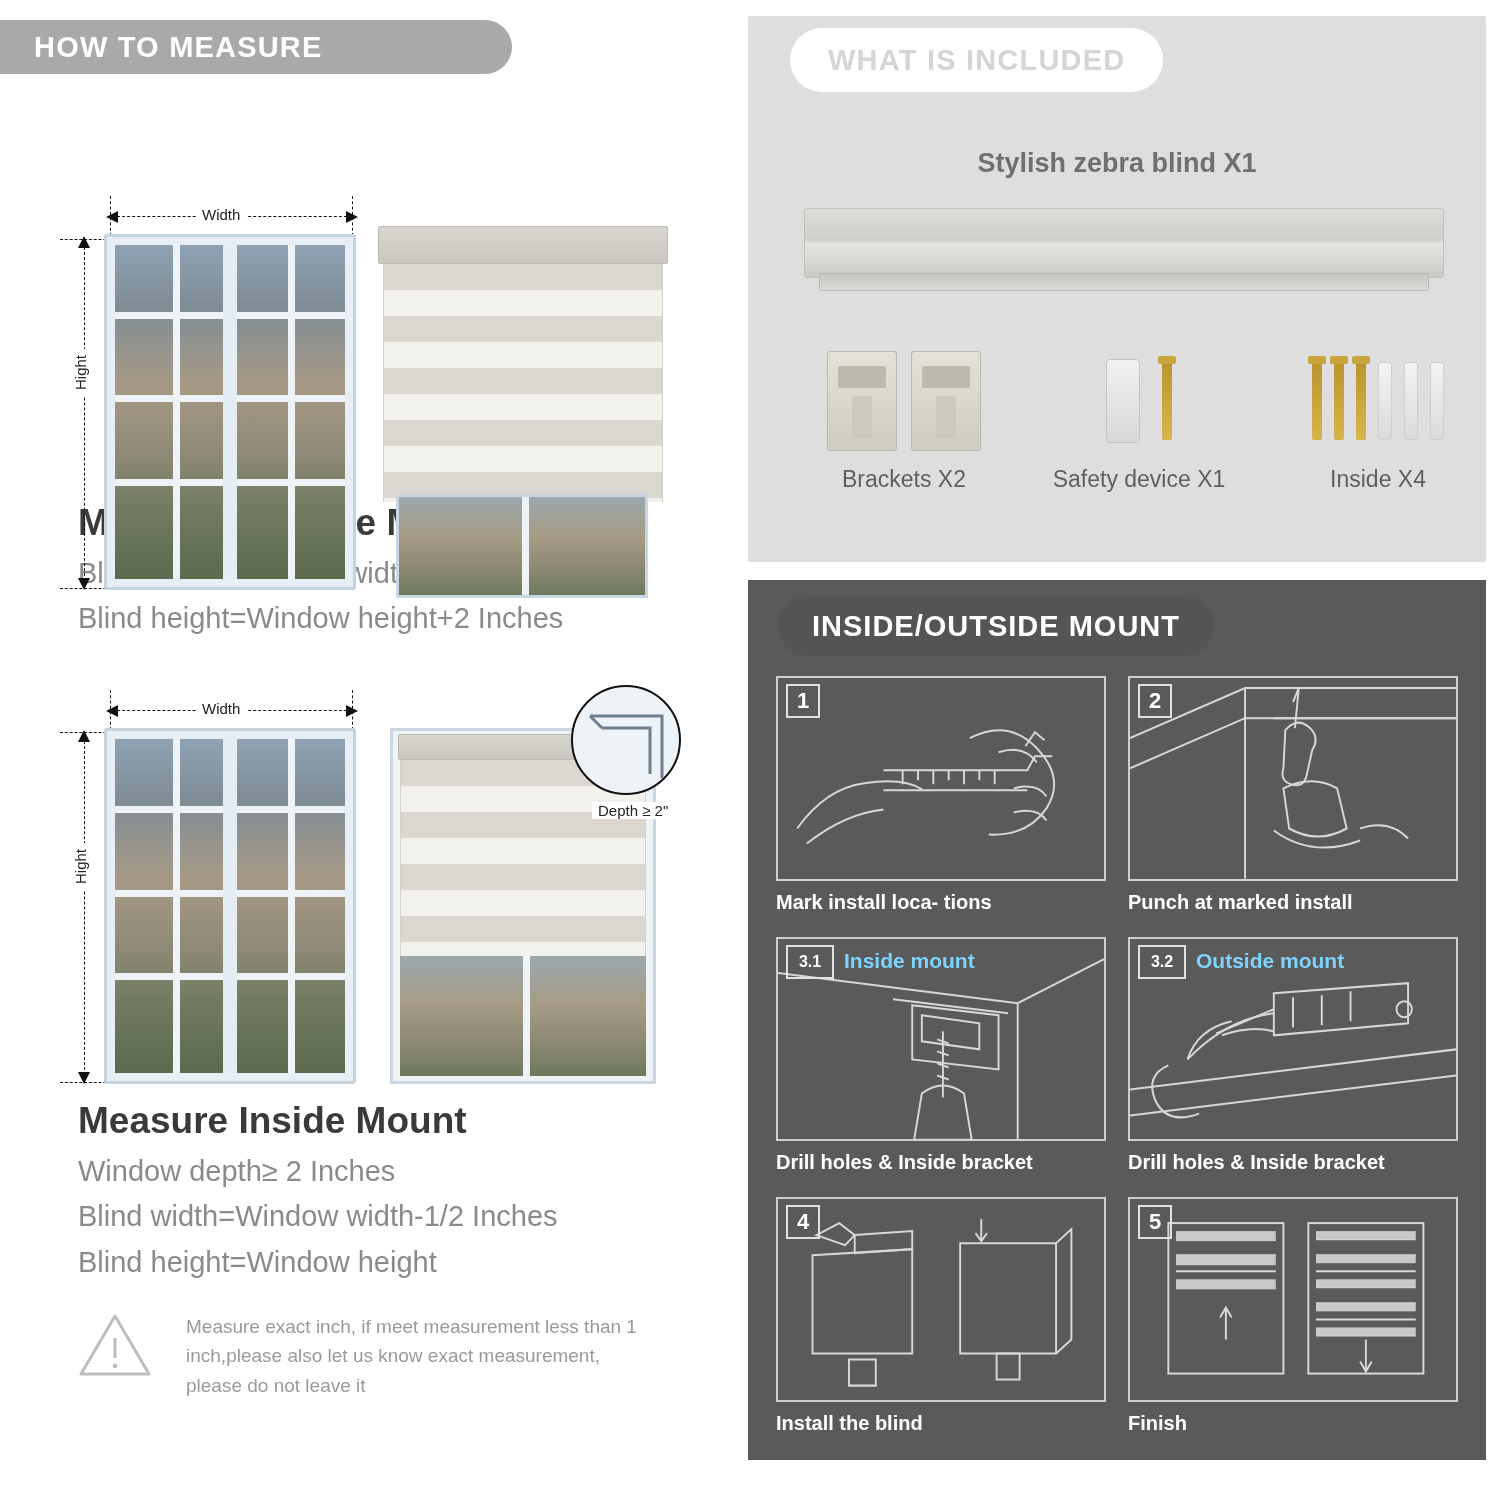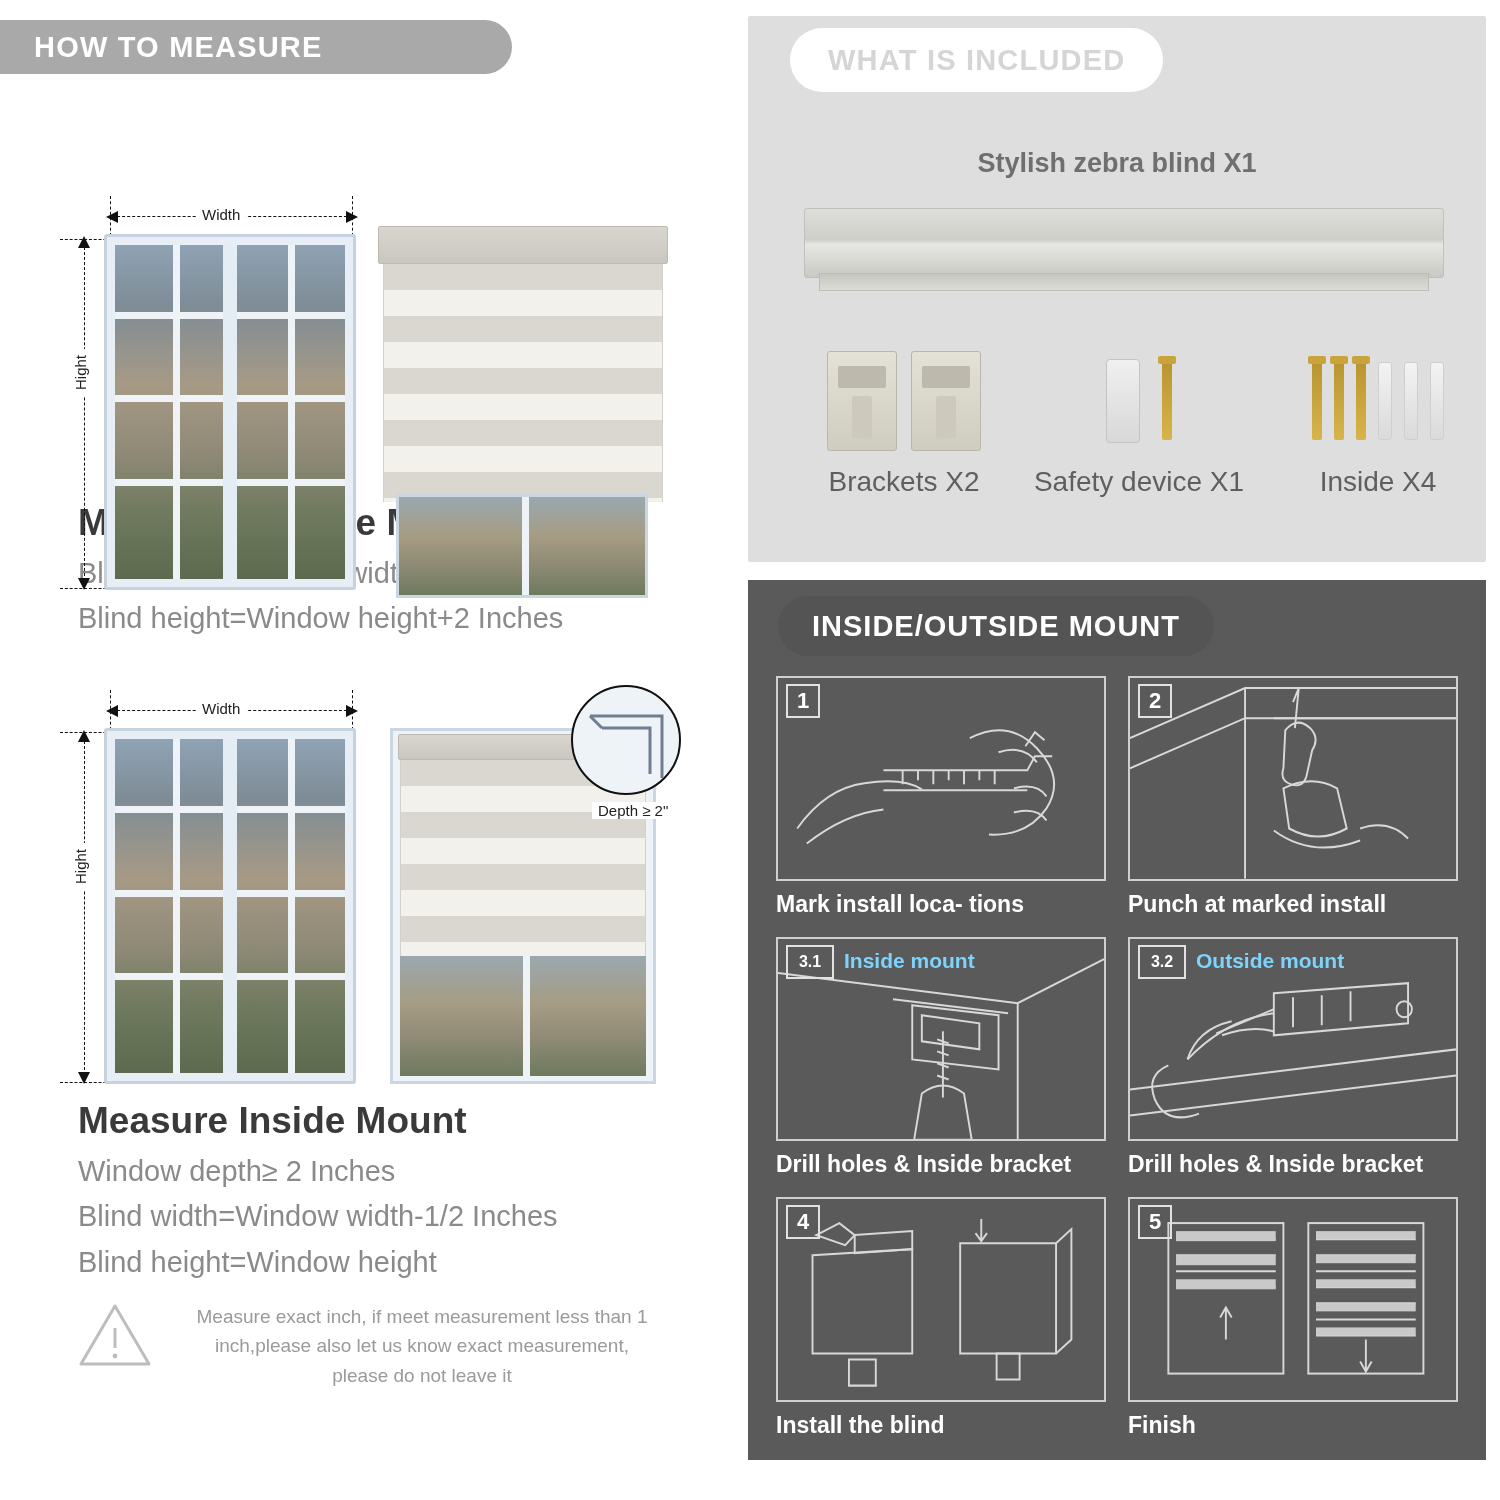--- a/index.html
+++ b/index.html
@@ -72,21 +72,21 @@
   .dash-v { position:absolute; border-left:1px dashed #111; }
 
   h2.section-title {
     font-size:37px; color:#3a3a3a; margin:6px 0 10px 78px; font-weight:bold;
   }
   p.section-line {
     font-size:29px; color:#8a8a8a; margin:6px 0 6px 78px; line-height:1.35;
   }
 
   .note {
-    display:flex; align-items:flex-start; gap:34px; margin:20px 0 0 78px; width:580px;text-align:center;
+    display:flex; align-items:flex-start; gap:34px; margin:30px 0 0 78px; width:580px;
   }
   .warn-tri { width:74px; height:66px; flex:0 0 74px; position:relative; }
   .note-text { font-size:19px; color:#9a9a9a; line-height:1.55; }
 
   
   .panel-included {
     position:relative; margin:16px 14px 0 8px;
     background:#dedede; height:546px; border-radius:2px;
   }
   .pill-white {
@@ -103,21 +103,21 @@
     position:absolute; top:192px; left:56px; width:640px; height:70px;
     background:linear-gradient(180deg,#ddddd9 0%,#cfcfca 45%,#e6e6e2 52%,#c9c9c4 100%);
     border:1px solid #c0c0ba; border-radius:3px;
   }
   .big-rail:after{
     content:""; position:absolute; left:14px; right:14px; bottom:-14px; height:16px;
     background:linear-gradient(180deg,#c6c6c0,#dcdcd7); border:1px solid #bdbdb7;
   }
   .parts-row { position:absolute; top:330px; left:0; width:100%; height:180px; }
   .part { position:absolute; text-align:center; }
-  .part-label { font-size:28px; color:#5f5f5f; margin-top:10px; }
+  .part-label { font-size:23px; color:#5f5f5f; margin-top:10px; }
 
   .bracket {
     width:70px; height:100px; display:inline-block; position:relative;
     background:linear-gradient(180deg,#e4e1d6,#cfccc0);
     border:1px solid #b9b6aa; border-radius:3px;
   }
   .bracket:before{
     content:""; position:absolute; left:10px; right:10px; top:14px; height:22px;
     background:#bdb9ad; border-radius:2px;
   }
@@ -156,21 +156,21 @@
   }
   .step-num {
     position:absolute; top:6px; left:8px; width:34px; height:34px;
     border:2px solid #e2e2e2; color:#ffffff; font-size:22px; font-weight:bold;
     display:flex; align-items:center; justify-content:center;
   }
   .step-num.small { font-size:16px; width:48px; }
   .step-inline-title {
     position:absolute; top:10px; left:66px; color:#7dd3fc; font-size:21px; font-weight:bold;
   }
-  .step-cap { color:#ffffff; font-size:23px; font-weight:bold; margin-top:10px; }
+  .step-cap { color:#ffffff; font-size:20px; font-weight:bold; margin-top:10px; }
 
   svg { display:block; }
 </style>
 </head>
 <body>
 
 <div class="page">
 
   <div class="left-col">
 

